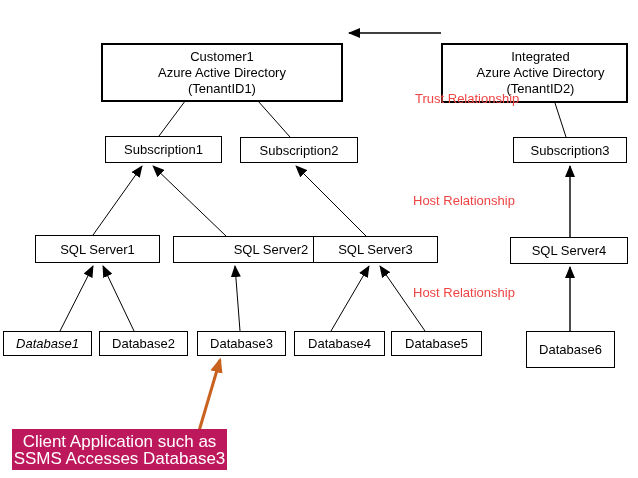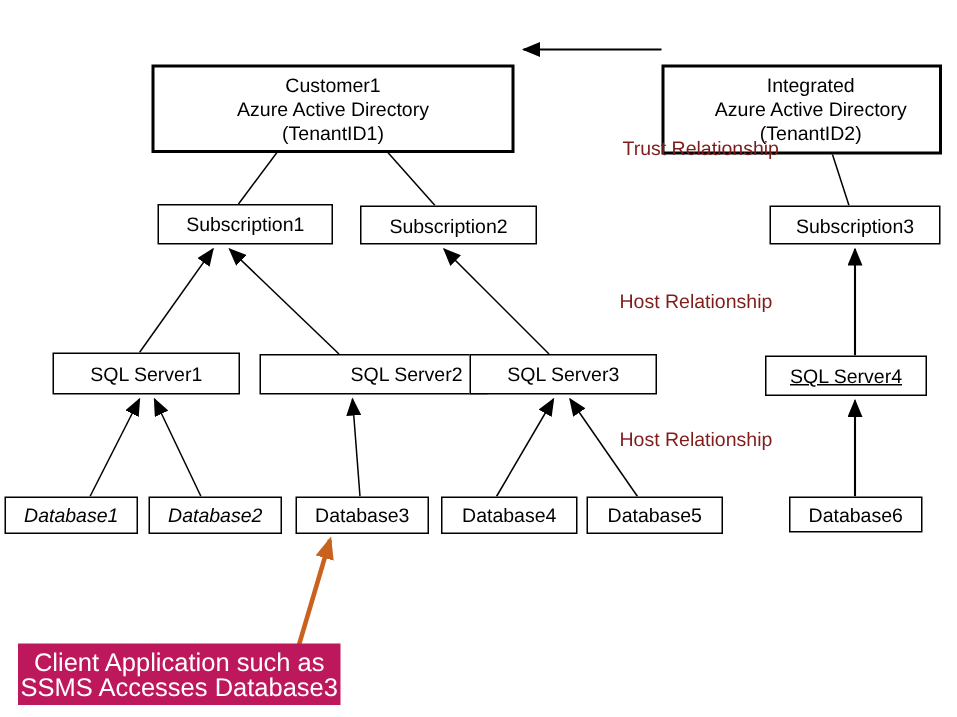--- a/index.html
+++ b/index.html
@@ -9,21 +9,21 @@
   }
   .lines-svg { position:absolute; left:0; top:0; z-index:1; }
   .node {
     position:absolute; background:#ffffff; border:1px solid #000;
     box-sizing:border-box; display:flex; align-items:center; justify-content:center;
     text-align:center; font-size:13px; color:#000; z-index:2;
   }
   .tenant { border-width:2px; flex-direction:column; line-height:16px;margin-top:40px; }
   .tenant span { display:block; }
   .rel-label {
-    position:absolute; font-size:13px; color:#7f1d1d; z-index:2; white-space:nowrap;
+    position:absolute; font-size:13px; color:#ef4444; z-index:2; white-space:nowrap;
   }
   .callout {
     position:absolute; left:12px; top:429px; width:215px; height:41px;
     background:#be185d; color:#ffffff; font-size:17px; line-height:17px;
     display:flex; flex-direction:column; align-items:center; justify-content:center;
     text-align:center; z-index:2;
   }
   .callout span { display:block; }
 </style>
 </head>
@@ -77,27 +77,27 @@
   <div class="rel-label" style="left:413px; top:193px;">Host Relationship</div>
   <div class="rel-label" style="left:413px; top:285px;">Host Relationship</div>
 
   <div class="node" style="left:91px; top:136px; width:117px; height:27px;margin-left:14px;">Subscription1</div>
   <div class="node" style="left:240px; top:137px; width:118px; height:26px;">Subscription2</div>
   <div class="node" style="left:513px; top:137px; width:114px; height:26px;">Subscription3</div>
 
   <div class="node" style="left:35px; top:235px; width:125px; height:28px;">SQL Server1</div>
   <div class="node" style="left:173px; top:236px; width:152px; height:27px;padding-left:44px;">SQL Server2</div>
   <div class="node" style="left:313px; top:236px; width:125px; height:27px;">SQL Server3</div>
-  <div class="node" style="left:510px; top:237px; width:108px; height:27px;text-decoration:underline;">SQL Server4</div>
+  <div class="node" style="left:510px; top:237px; width:118px; height:27px;">SQL Server4</div>
 
   <div class="node" style="left:3px; top:331px; width:89px; height:25px;font-style:italic;">Database1</div>
-  <div class="node" style="left:99px; top:331px; width:89px; height:25px;font-style:italic;">Database2</div>
+  <div class="node" style="left:99px; top:331px; width:89px; height:25px;">Database2</div>
   <div class="node" style="left:197px; top:331px; width:89px; height:25px;">Database3</div>
   <div class="node" style="left:294px; top:331px; width:91px; height:25px;">Database4</div>
   <div class="node" style="left:391px; top:331px; width:91px; height:25px;">Database5</div>
-  <div class="node" style="left:526px; top:331px; width:89px; height:24px;">Database6</div>
+  <div class="node" style="left:526px; top:331px; width:89px; height:37px;">Database6</div>
 
   <div class="callout">
     <span>Client Application such as</span>
     <span>SSMS Accesses Database3</span>
   </div>
 
 </div>
 
 </body></html>

